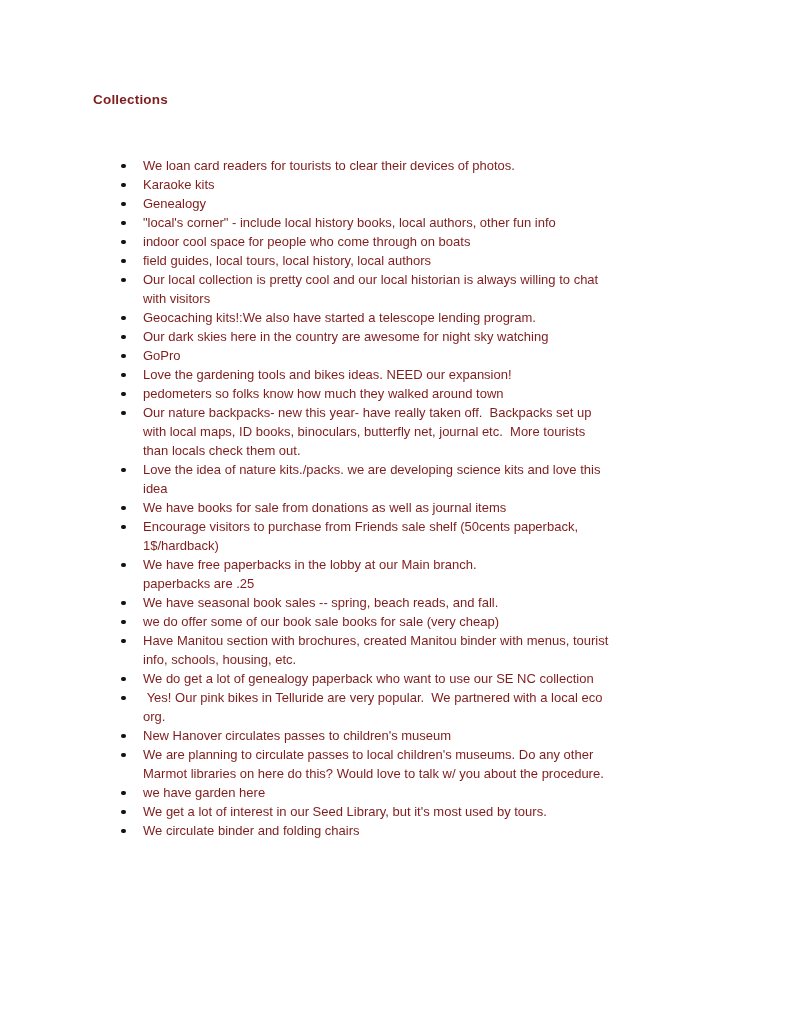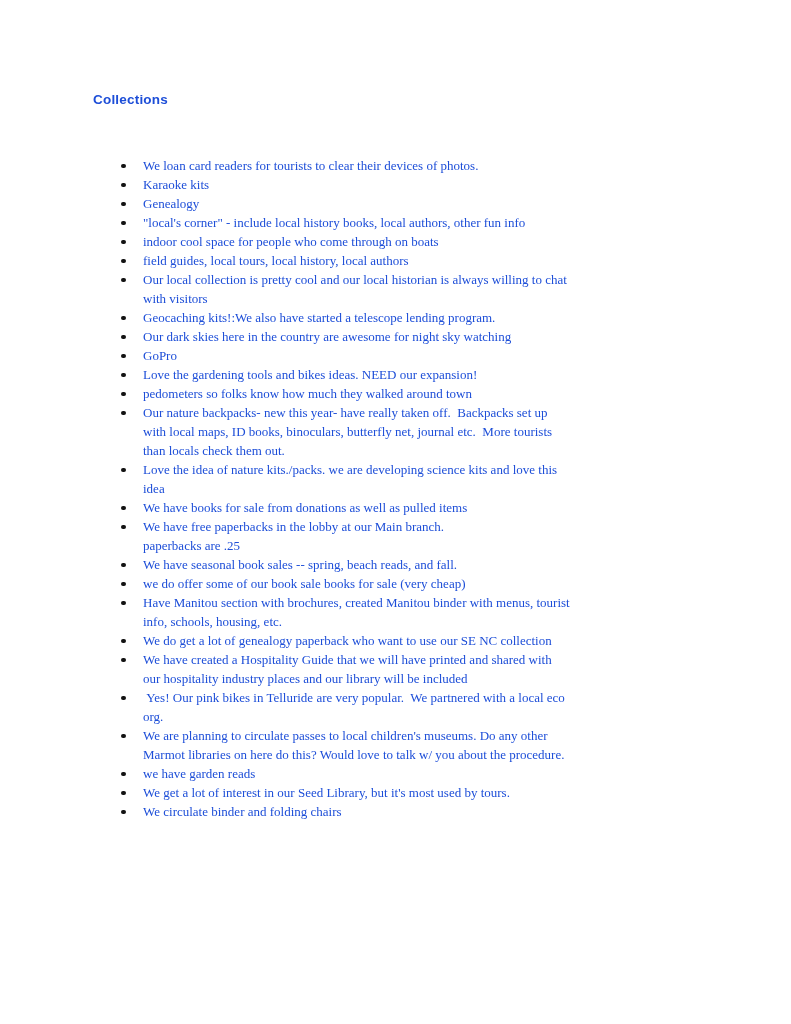--- a/index.html
+++ b/index.html
@@ -7,21 +7,21 @@
     padding: 0;
     background: #ffffff;
   }
   .page {
     position: relative;
     width: 791px;
     height: 1024px;
     background: #ffffff;
     overflow: hidden;
     font-family: "Liberation Sans", sans-serif;
-    color: #1d4ed8;
+    color: #7f1d1d;
     
     filter: blur(0.25px);
   }
   .doc-heading {
     position: absolute;
     left: 93px;
     top: 92px;
     font-size: 13.5px;
     font-weight: bold;
     letter-spacing: 0.2px;
@@ -36,21 +36,20 @@
     padding: 0;
     list-style: none;
     font-size: 13px;
     line-height: 19px;
     white-space: pre-wrap;
   }
   ul.bullet-list li {
     position: relative;
     margin: 0;
     padding: 0;
-    font-family: Liberation Serif, serif;
   }
   ul.bullet-list li::before {
     content: "";
     position: absolute;
     left: -22px;
     top: 7.5px;
     width: 4.5px;
     height: 4.5px;
     background: #121212;
     border-radius: 50%;
@@ -59,19 +58,19 @@
 </head>
 <body>
 
 <div class="page">
   <div class="doc-heading">Collections</div>
 
   <ul class="bullet-list"><li>We loan card readers for tourists to clear their devices of photos.</li><li>Karaoke kits</li><li>Genealogy</li><li>"local's corner" - include local history books, local authors, other fun info</li><li>indoor cool space for people who come through on boats</li><li>field guides, local tours, local history, local authors</li><li>Our local collection is pretty cool and our local historian is always willing to chat
 with visitors</li><li>Geocaching kits!:We also have started a telescope lending program.</li><li>Our dark skies here in the country are awesome for night sky watching</li><li>GoPro</li><li>Love the gardening tools and bikes ideas. NEED our expansion!</li><li>pedometers so folks know how much they walked around town</li><li>Our nature backpacks- new this year- have really taken off.  Backpacks set up
 with local maps, ID books, binoculars, butterfly net, journal etc.  More tourists
 than locals check them out.</li><li>Love the idea of nature kits./packs. we are developing science kits and love this
-idea</li><li>We have books for sale from donations as well as pulled items</li><li>We have free paperbacks in the lobby at our Main branch.
+idea</li><li>We have books for sale from donations as well as journal items</li><li>Encourage visitors to purchase from Friends sale shelf (50cents paperback,
+1$/hardback)</li><li>We have free paperbacks in the lobby at our Main branch.
 paperbacks are .25</li><li>We have seasonal book sales -- spring, beach reads, and fall.</li><li>we do offer some of our book sale books for sale (very cheap)</li><li>Have Manitou section with brochures, created Manitou binder with menus, tourist
-info, schools, housing, etc.</li><li>We do get a lot of genealogy paperback who want to use our SE NC collection</li><li>We have created a Hospitality Guide that we will have printed and shared with
-our hospitality industry places and our library will be included</li><li> Yes! Our pink bikes in Telluride are very popular.  We partnered with a local eco
-org.</li><li>We are planning to circulate passes to local children's museums. Do any other
-Marmot libraries on here do this? Would love to talk w/ you about the procedure.</li><li>we have garden reads</li><li>We get a lot of interest in our Seed Library, but it's most used by tours.</li><li>We circulate binder and folding chairs</li></ul>
+info, schools, housing, etc.</li><li>We do get a lot of genealogy paperback who want to use our SE NC collection</li><li> Yes! Our pink bikes in Telluride are very popular.  We partnered with a local eco
+org.</li><li>New Hanover circulates passes to children's museum</li><li>We are planning to circulate passes to local children's museums. Do any other
+Marmot libraries on here do this? Would love to talk w/ you about the procedure.</li><li>we have garden here</li><li>We get a lot of interest in our Seed Library, but it's most used by tours.</li><li>We circulate binder and folding chairs</li></ul>
 </div>
 
 </body></html>

